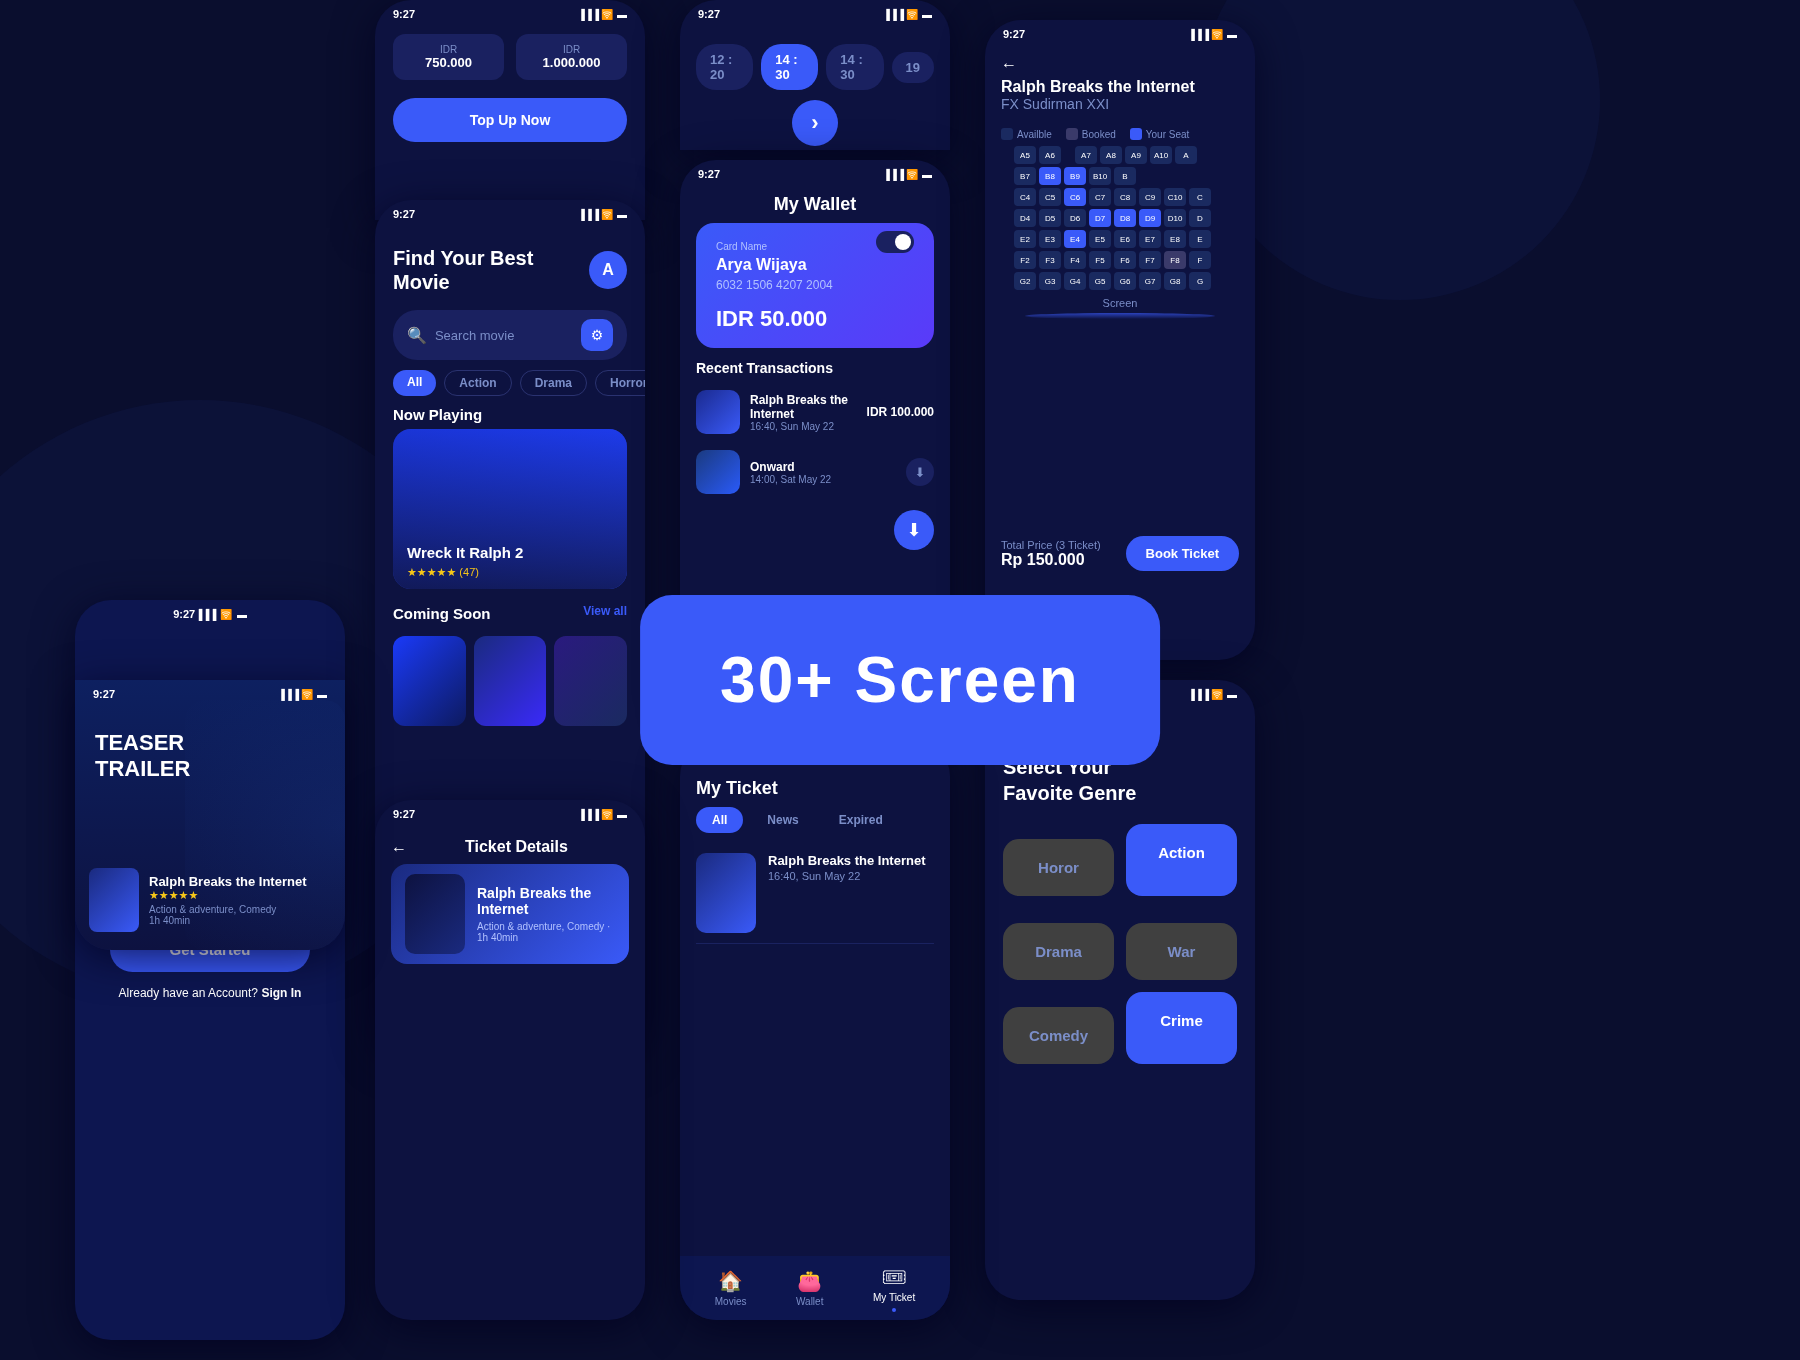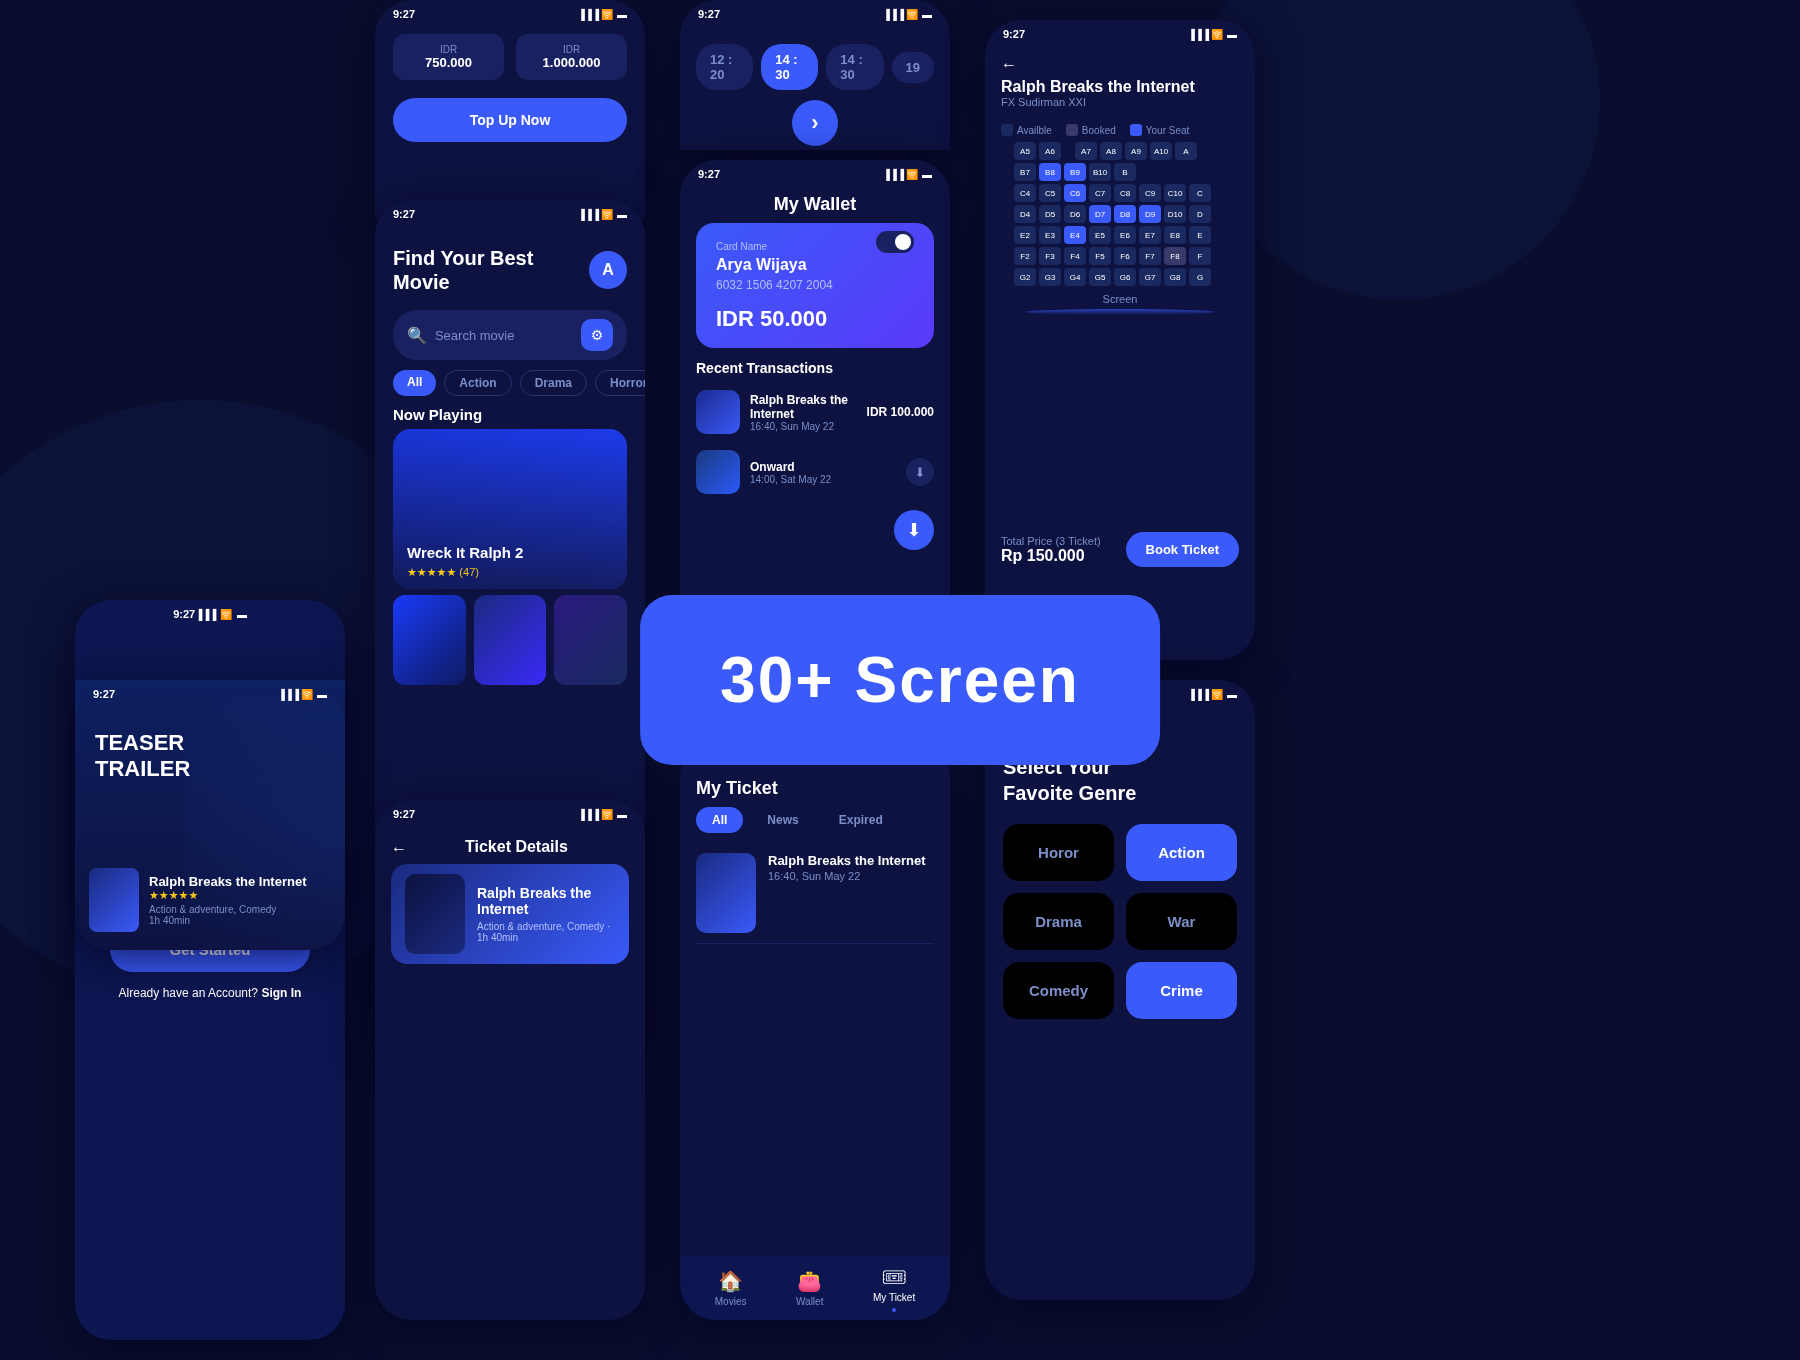--- a/index.html
+++ b/index.html
@@ -360,21 +360,21 @@
       top: 20px;
       width: 270px;
       height: 640px;
       background: #0d1240;
     }
     .seat-header {
       padding: 10px 16px;
     }
     .back-arrow { color: #fff; font-size: 16px; cursor: pointer; }
     .seat-movie-title { color: #fff; font-size: 16px; font-weight: 800; margin-top: 6px; }
-    .seat-cinema { color: #7b8ec8; font-size: 11px; }
+    .seat-cinema { color: #7b8ec8; font-size: 14px; }
     .seat-legend {
       display: flex; gap: 14px; align-items: center; padding: 6px 16px;
     }
     .legend-item {
       display: flex; align-items: center; gap: 4px;
       font-size: 10px; color: #7b8ec8;
     }
     .legend-box {
       width: 12px; height: 12px; border-radius: 3px;
     }
@@ -451,21 +451,21 @@
     }
     .genre-chip {
       padding: 20px;
       border-radius: 16px;
       text-align: center;
       font-size: 15px;
       font-weight: 700;
       cursor: pointer;
     }
     .genre-chip.active { background: #3a5af9; color: #fff; }
-    .genre-chip.inactive { background: #000000; color: #7b8ec8; }
+    .genre-chip.inactive { background: #404040; color: #7b8ec8; margin-top: 15px; }
 
     
     .phone-time {
       left: 680px;
       top: 0;
       width: 270px;
       height: 150px;
       background: #0d1240;
       border-radius: 36px 36px 0 0;
     }
@@ -676,20 +676,24 @@
     <div class="genre-tab active">All</div>
     <div class="genre-tab inactive">Action</div>
     <div class="genre-tab inactive">Drama</div>
     <div class="genre-tab inactive">Horror</div>
   </div>
   <div class="section-label">Now Playing</div>
   <div class="now-playing-card">
     <div style="position:absolute;top:0;left:0;right:0;bottom:0;background:linear-gradient(to bottom,#1a3af9aa,#0d1240cc);"></div>
     <div class="movie-card-title">Wreck It Ralph 2</div>
     <div class="movie-stars">★★★★★ (47)</div>
+  </div>
+  <div class="section-viewall">
+    <div class="section-label" style="padding:10px 0 4px;">Coming Soon</div>
+    <div class="view-all-link">View all</div>
   </div>
   <div class="coming-soon-row">
     <div class="coming-soon-card" style="background:linear-gradient(135deg,#1a3af9,#0d1a60);"></div>
     <div class="coming-soon-card" style="background:linear-gradient(135deg,#1a2a7f,#3a2af9);"></div>
     <div class="coming-soon-card" style="background:linear-gradient(135deg,#2a1a7f,#1a2a60);"></div>
   </div>
   <div class="bottom-nav">
     <div class="nav-item active">
       <div class="nav-icon">🏠</div>
       <span>Movies</span>

